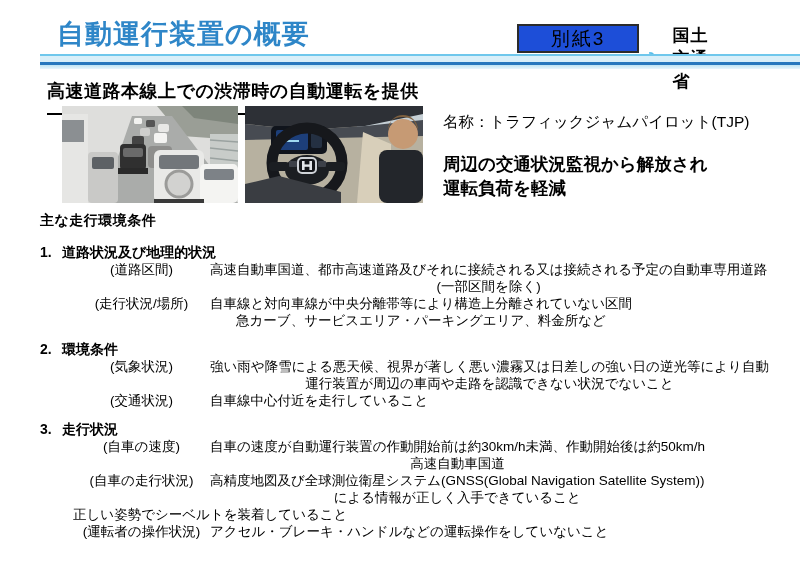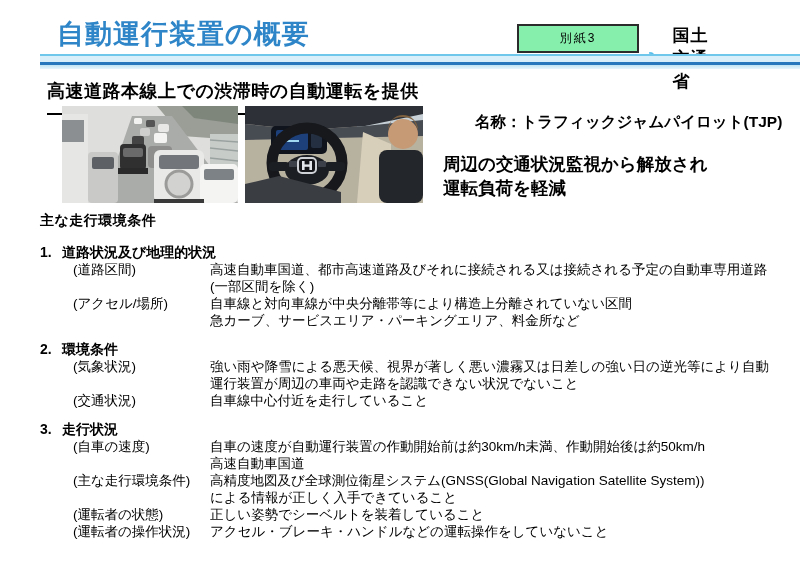--- a/index.html
+++ b/index.html
@@ -1,45 +1,45 @@
 <!DOCTYPE html>
 <html><head>
 <meta charset="utf-8">
 <style>
   html,body{margin:0;padding:0;background:#ffffff;}
   body{width:800px;height:568px;font-family:"Liberation Sans","DejaVu Sans",sans-serif;color:#000;overflow:hidden;}
   .page{position:relative;width:716px;height:568px;background:#fff;}
 
   
   .page-title{position:absolute;left:57px;top:16px;margin:0;font-size:27px;font-weight:bold;color:#2E86C8;letter-spacing:1px;}
-  .attachment-box{position:absolute;left:517px;top:24px;width:118px;height:25px;border:2px solid #2b2b2b;background:#86efac;display:flex;align-items:center;justify-content:center;font-size:12px;letter-spacing:2px;}
+  .attachment-box{position:absolute;left:517px;top:24px;width:118px;height:25px;border:2px solid #2b2b2b;background:#1d4ed8;display:flex;align-items:center;justify-content:center;font-size:19px;letter-spacing:2px;}
   .ministry{position:absolute;left:644px;top:24px;display:flex;align-items:center;gap:17px;}
   .ministry .name{font-size:17px;font-weight:600;letter-spacing:1px;}
   .title-band{position:absolute;left:40px;top:54px;width:760px;height:15px;
     background:linear-gradient(to bottom,#6fc7ec 0px,#6fc7ec 2px,#d9eff9 2px,#d9eff9 8px,#2878be 8px,#2878be 11px,#bfe4f4 11px,#e9f6fc 15px);}
 
   
   .subtitle{position:absolute;left:47px;top:79px;font-size:18px;font-weight:bold;border-bottom:2px solid #000;padding-bottom:10px;letter-spacing:.5px;}
 
   
   .media-row{position:absolute;left:62px;top:106px;display:flex;gap:7px;}
   .photo{display:block;}
 
   
   .intro{position:absolute;left:443px;top:112px;width:350px;}
-  .intro .name-line{font-size:15.5px;font-weight:bold;margin-left:32px;}
+  .intro .name-line{font-size:15.5px;font-weight:normal;}
   .intro .benefit{margin-top:19px;font-size:17.5px;font-weight:bold;line-height:24px;}
 
   
   .cond-heading{position:absolute;left:40px;top:212px;margin:0;font-size:14px;font-weight:bold;letter-spacing:.5px;}
   .cond-body{position:absolute;left:40px;top:243px;width:760px;}
   .section{margin-bottom:11px;}
   .section-title{display:flex;font-size:14px;font-weight:bold;line-height:18px;}
   .section-title .num{width:22px;flex:0 0 auto;}
-  .item{display:flex;padding-left:33px;align-items:flex-start;}
+  .item{display:flex;padding-left:33px;align-items:flex-start;text-align:center;}
   .item .label{flex:0 0 auto;min-width:137px;font-size:13.5px;line-height:17px;}
   .item .content{font-size:13.5px;line-height:17px;}
   .item .content div{white-space:nowrap;}
 
   
   .footer-note{position:absolute;left:588px;top:521px;font-size:15px;font-weight:bold;}
 </style>
 </head>
 <body>
 
@@ -158,21 +158,21 @@
         <span>道路状況及び地理的状況</span>
       </div>
       <div class="item">
         <div class="label">(道路区間)</div>
         <div class="content">
           <div>高速自動車国道、都市高速道路及びそれに接続される又は接続される予定の自動車専用道路</div>
           <div>(一部区間を除く)</div>
         </div>
       </div>
       <div class="item">
-        <div class="label">(アクセル/場所)</div>
+        <div class="label">(走行状況/場所)</div>
         <div class="content">
           <div>自車線と対向車線が中央分離帯等により構造上分離されていない区間</div>
           <div>急カーブ、サービスエリア・パーキングエリア、料金所など</div>
         </div>
       </div>
     </div>
 
     <div class="section">
       <div class="section-title">
         <span class="num">2.</span>
@@ -199,28 +199,27 @@
         <span>走行状況</span>
       </div>
       <div class="item">
         <div class="label">(自車の速度)</div>
         <div class="content">
           <div>自車の速度が自動運行装置の作動開始前は約30km/h未満、作動開始後は約50km/h</div>
           <div>高速自動車国道</div>
         </div>
       </div>
       <div class="item">
-        <div class="label">(主な走行環境条件)</div>
+        <div class="label">(自車の走行状況)</div>
         <div class="content">
           <div>高精度地図及び全球測位衛星システム(GNSS(Global Navigation Satellite System))</div>
           <div>による情報が正しく入手できていること</div>
         </div>
       </div>
       <div class="item">
-        <div class="label">(運転者の状態)</div>
         <div class="content">
           <div>正しい姿勢でシーベルトを装着していること</div>
         </div>
       </div>
       <div class="item">
         <div class="label">(運転者の操作状況)</div>
         <div class="content">
           <div>アクセル・ブレーキ・ハンドルなどの運転操作をしていないこと</div>
         </div>
       </div>

